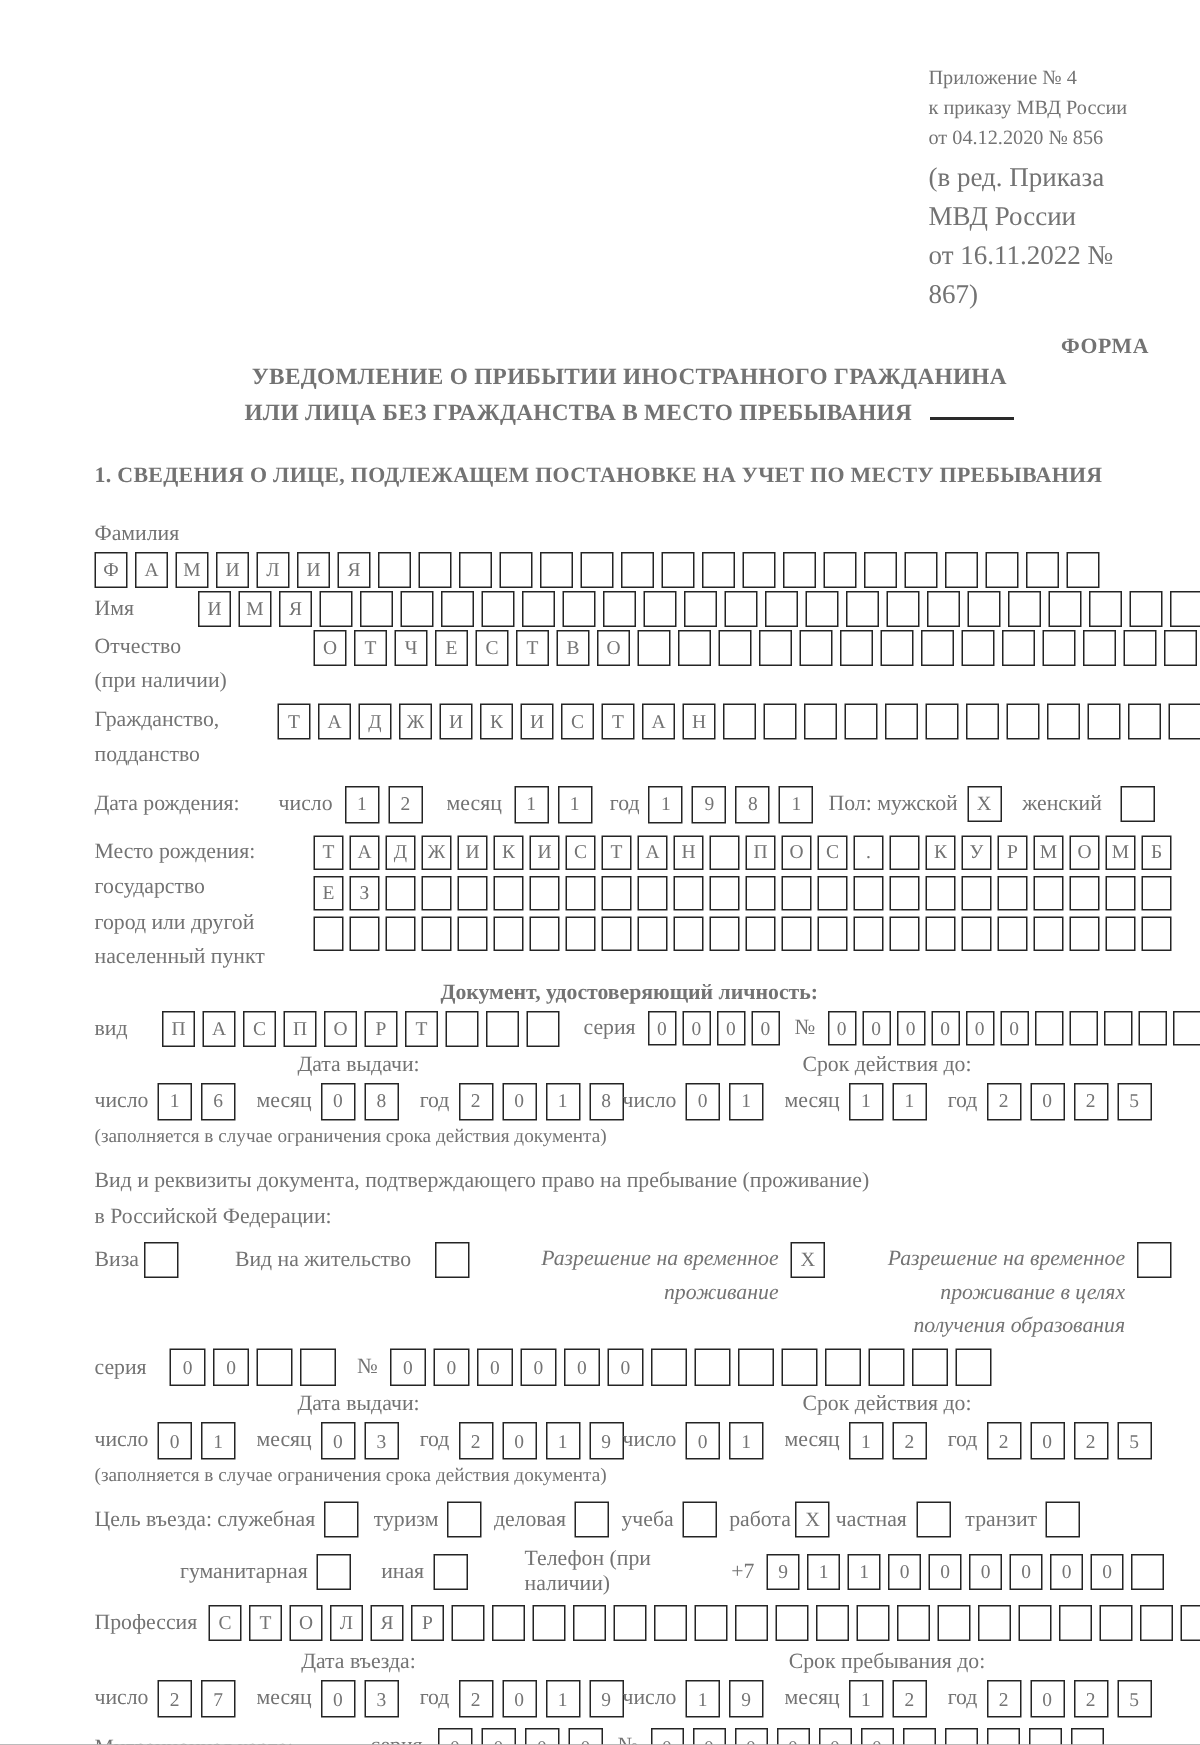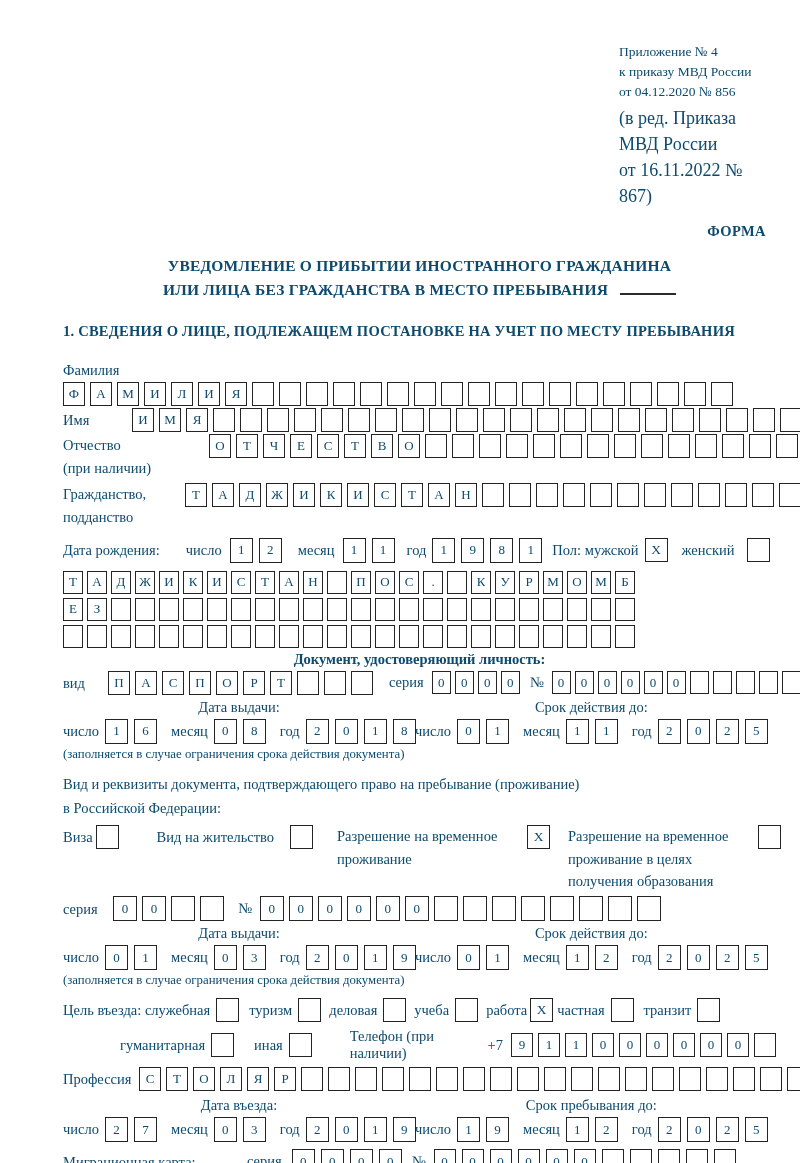--- a/index.html
+++ b/index.html
@@ -1,25 +1,25 @@
 <!DOCTYPE html>
 <html><head>
 <meta charset="utf-8">
 <style>
   html,body{margin:0;padding:0;background:#888;}
   .page{
     position:relative;width:800px;height:1163px;background:#ffffff;
-    font-family:"Liberation Serif","DejaVu Serif",serif;color:#0c4a6e;
+    font-family:"Liberation Serif","DejaVu Serif",serif;color:#737373;
     font-size:14.5px;overflow:hidden;box-sizing:border-box;
     padding:42px 24px 0 63px;
   }
   .appendix{margin-left:556px;font-size:13.5px;line-height:1.48;}
   .amendment{margin-top:3px;font-size:18px;line-height:1.45;}
   .forma{text-align:right;font-weight:bold;margin-top:14px;padding-right:10px;letter-spacing:.4px;}
-  .title{text-align:center;font-weight:bold;font-size:15.5px;line-height:1.5;margin-top:14px;letter-spacing:.2px;}
+  .title{text-align:center;font-weight:bold;font-size:15.5px;line-height:1.5;letter-spacing:.2px;}
   .blankline{display:inline-block;width:56px;height:2px;background:#2a2a2a;margin-left:12px;}
   .section-heading{font-weight:bold;margin-top:22px;font-size:14.6px;letter-spacing:.2px;}
 
   .frow{display:flex;align-items:flex-start;margin-top:2px;}
   .vcenter{align-items:center;}
   .flabel{flex:none;line-height:24px;}
   .mlabel{flex:none;line-height:23.5px;}
 
   .cells{display:flex;gap:5px;flex:none;}
   .cell{
@@ -43,21 +43,21 @@
   .dates-block{margin-top:4px;}
   .dates-cols{display:flex;align-items:flex-start;}
   .date-col{flex:none;}
   .date-head{text-align:center;margin-bottom:3px;}
   .date-row{display:flex;align-items:center;}
   .date-row .w{margin:0 6px 0 0;}
   .date-row .w2{margin:0 6px 0 14px;}
   .small-note{font-size:12.8px;margin-top:3px;}
   .right-note{padding-right:16px;}
 
-  .opt{flex:none;text-align:left;line-height:1.55;}
+  .opt{flex:none;text-align:right;line-height:1.55;font-style:italic;}
   .intro{margin-top:10px;line-height:1.7;}
 </style>
 </head>
 <body>
 
 <div class="page">
 
   <div class="appendix">
     <div>Приложение № 4</div>
     <div>к приказу МВД России</div>
@@ -223,20 +223,26 @@
         <span class="cell">8</span>
         <span class="cell">1</span>
       </span>
     <span style="margin-left:10px;">Пол: мужской</span>
     <span class="cbox">X</span>
     <span style="margin-left:14px;">женский</span>
     <span class="cbox" style="margin-left:12px;"></span>
   </div>
 
   <div class="frow" style="margin-top:8px;">
+    <span class="mlabel" style="width:146px;">
+      <span>Место рождения:</span><br>
+      <span>государство</span><br>
+      <span>город или другой</span><br>
+      <span>населенный пункт</span>
+    </span>
     <span class="rows-col">
       <span class="cells c18">
           <span class="cell">Т</span>
           <span class="cell">А</span>
           <span class="cell">Д</span>
           <span class="cell">Ж</span>
           <span class="cell">И</span>
           <span class="cell">К</span>
           <span class="cell">И</span>
           <span class="cell">С</span>

